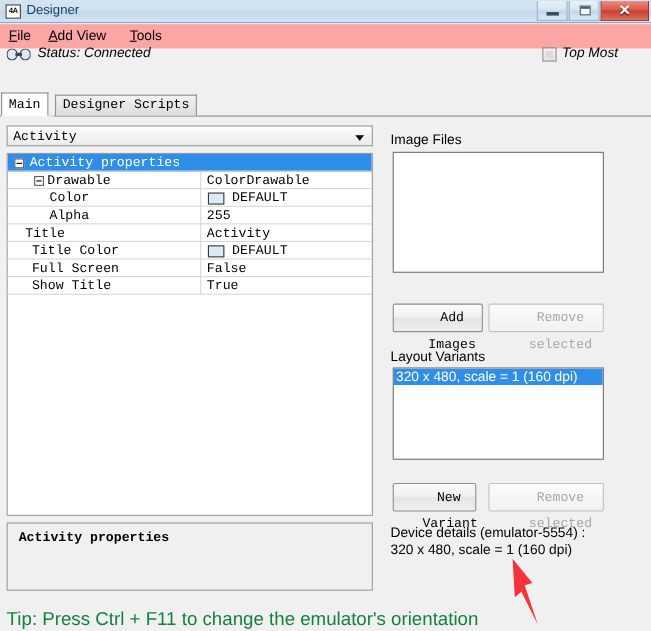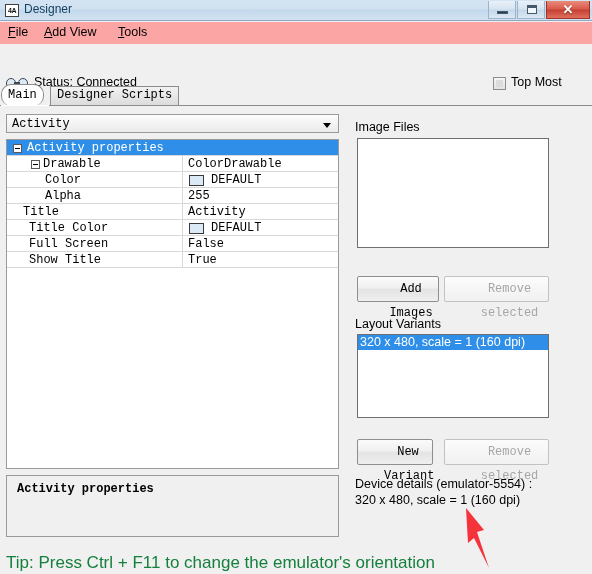--- a/index.html
+++ b/index.html
@@ -86,22 +86,22 @@
   }
   .menu-item {
     position: absolute; top: 3px;
     font-size: 12.5px; color: #000;
     padding: 0 2px;
   }
   .menu-item u { text-decoration: underline; }
 
   
   .status-row {
-    position: absolute; left: 0; top: 73px;
-    width: 572px; height: 24px;
+    position: absolute; left: 0; top: 39px;
+    width: 572px; height: 24px; font-style: italic;
   }
   .link-icon {
     position: absolute; left: 6px; top: 5px;
     width: 22px; height: 11px;
   }
   .status-text {
     position: absolute; left: 34px; top: 2px;
     font-size: 12.5px; color: #000;
   }
   .topmost-wrap {
@@ -134,21 +134,20 @@
     line-height: 17px;
     padding: 0 6px;
     border: 1px solid #8c8c8c;
     border-bottom: none;
   }
   .tab.selected {
     top: 0; height: 22px; line-height: 20px;
     background: #ffffff;
     border-color: #8c8c8c;
     z-index: 3;
-    border-radius: 10px;
   }
   .tab.unselected {
     background: linear-gradient(to bottom, #f2f2f2, #dcdcdc);
     z-index: 2;
   }
   .tab-underline {
     position: absolute; left: 0; top: 105px;
     width: 592px; height: 1px; background: #8c8c8c;
   }
   .tab-underline-white {

